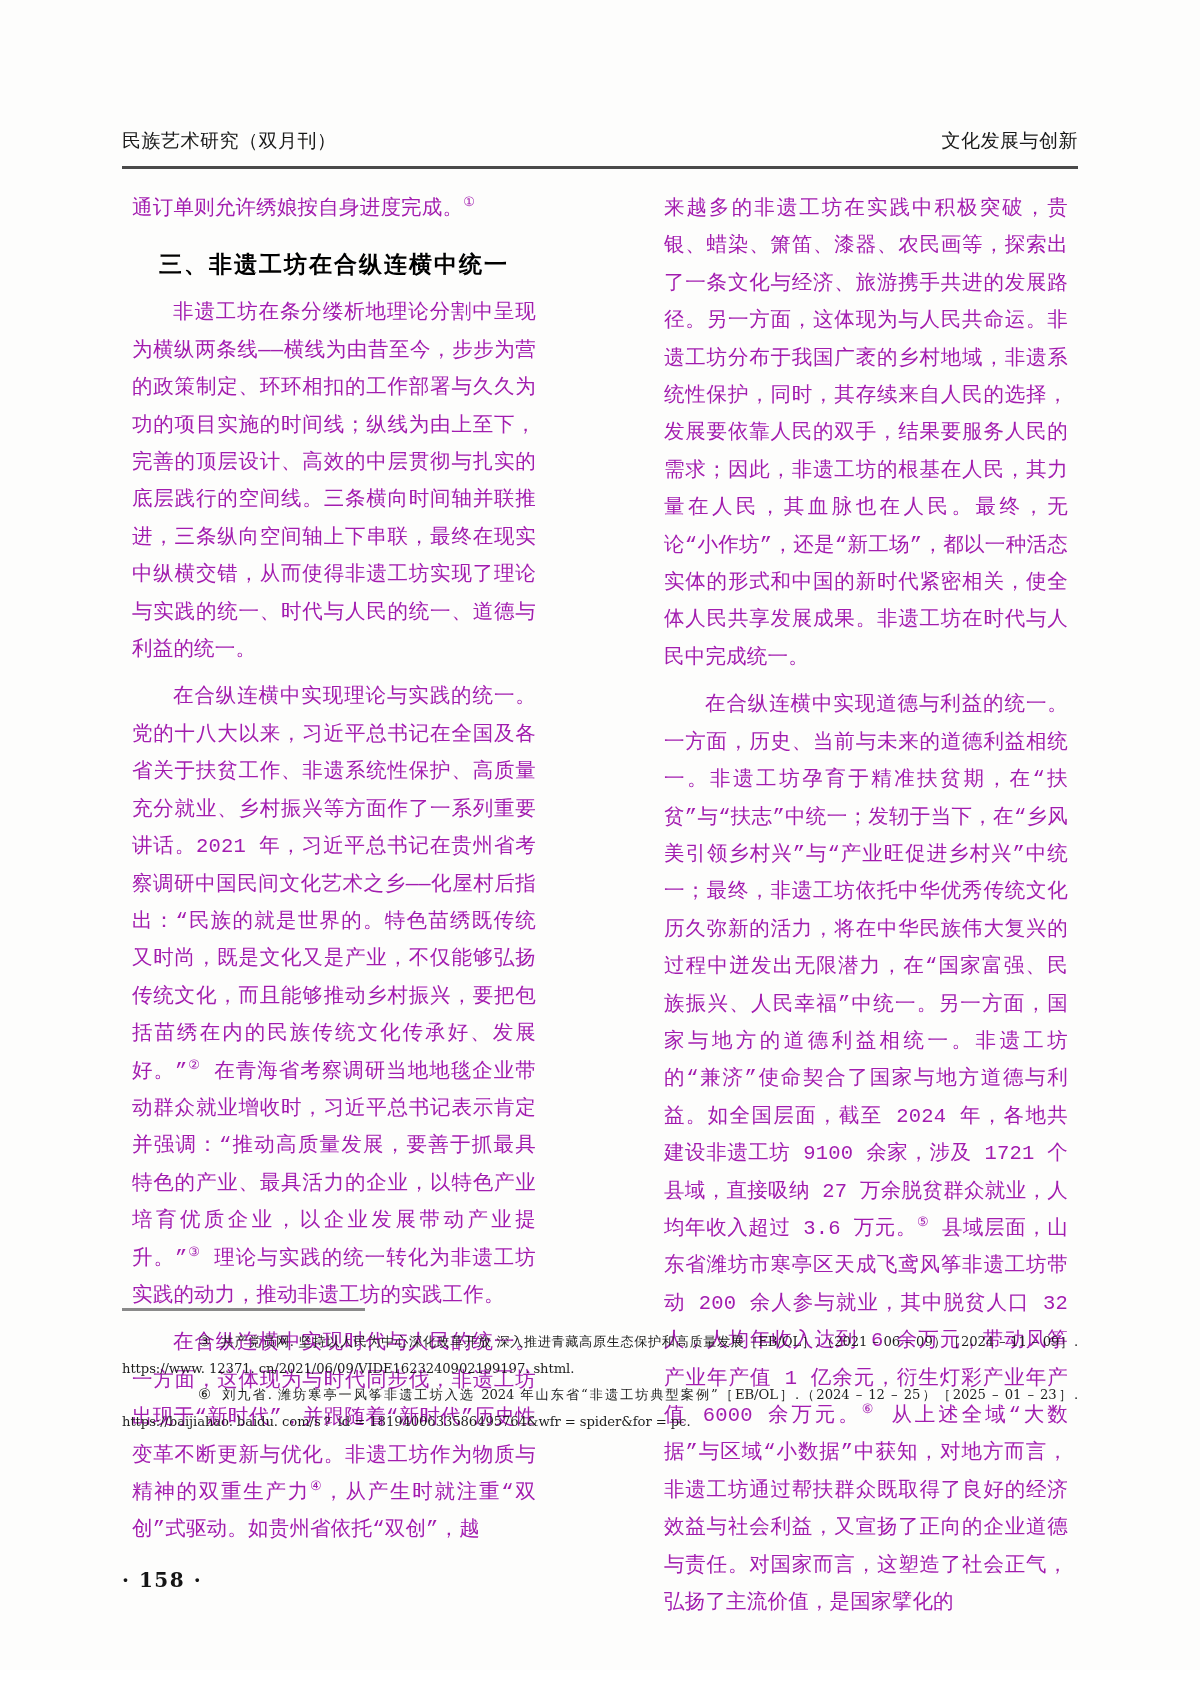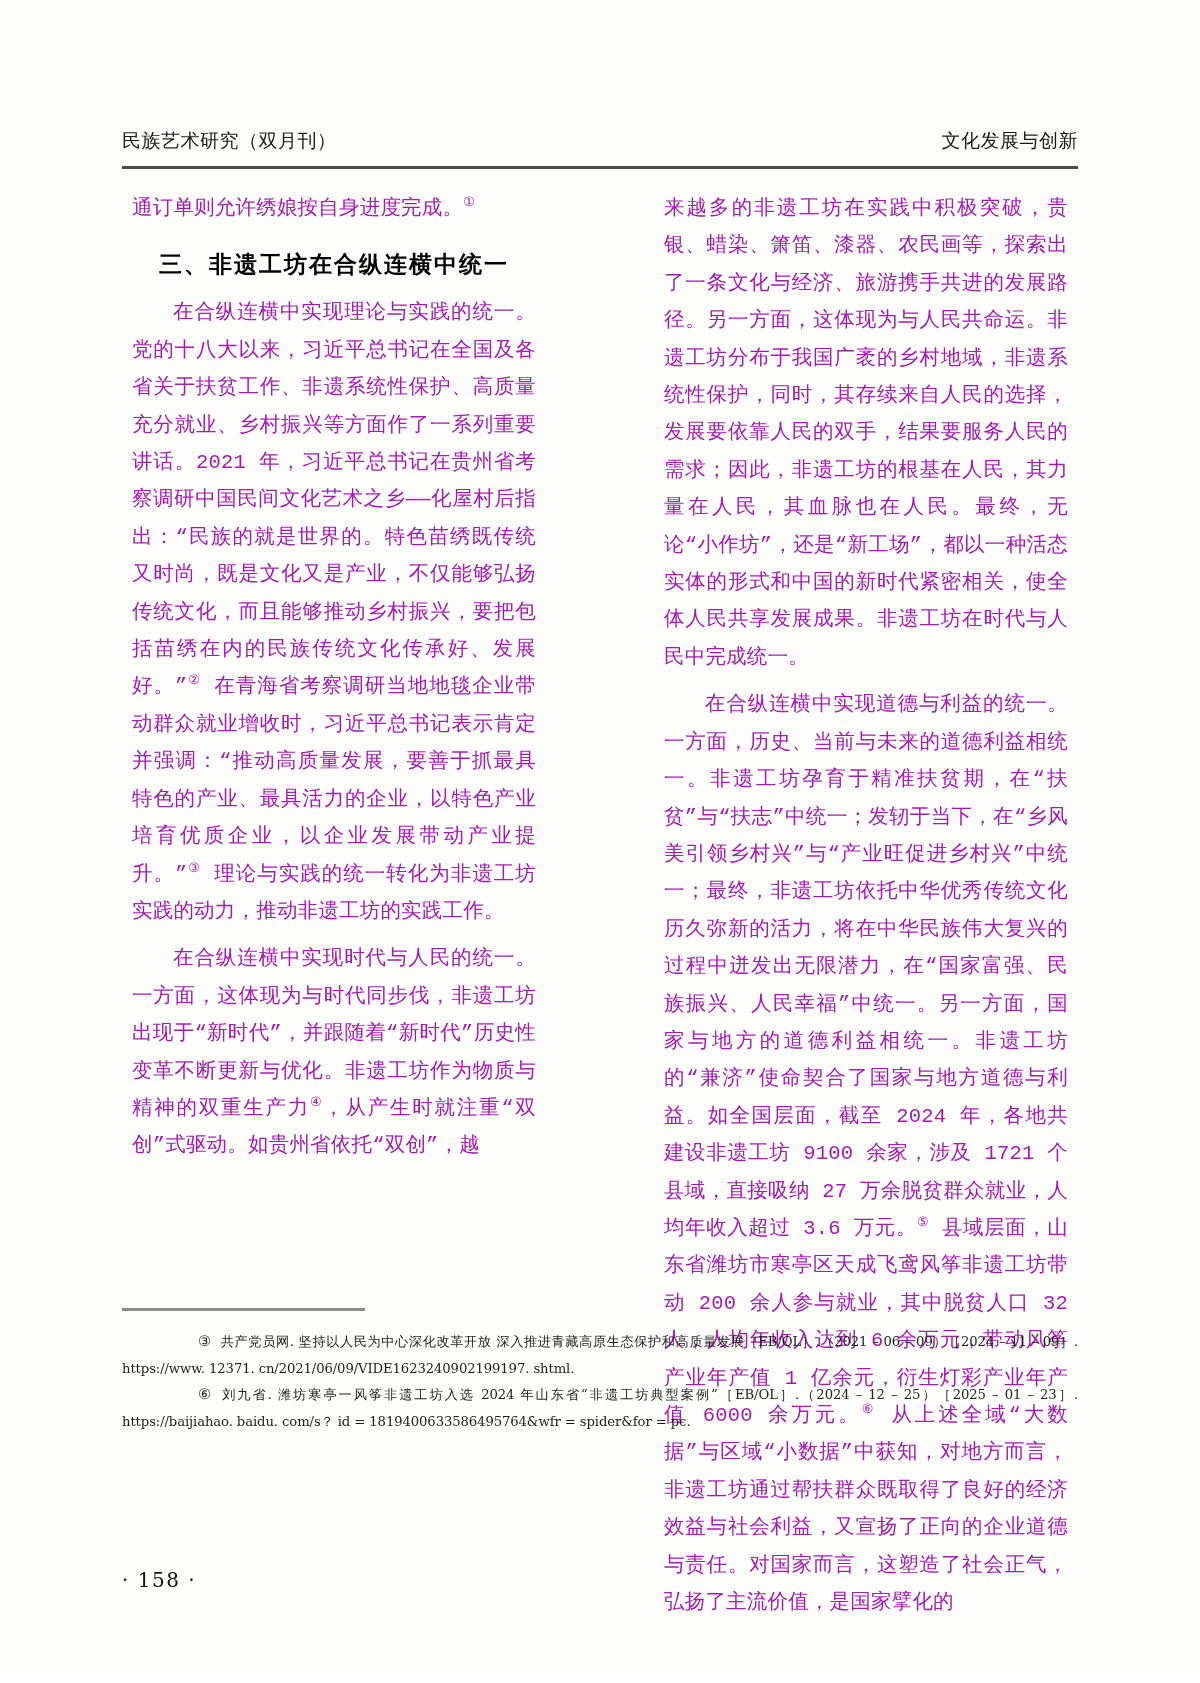--- a/index.html
+++ b/index.html
@@ -120,40 +120,42 @@
   }
   
   .folio {
     position: absolute;
     left: 122px;
     top: 1568px;
     width: 300px;
     font-size: 20px;
     letter-spacing: 1.5px;
     color: #151515;
+    font-weight: bold;
   }
 </style>
 </head>
 <body>
 
 <div class="page">
 
   <div class="running-head">
     <span>民族艺术研究（双月刊）</span>
     <span>文化发展与创新</span>
   </div>
   <div class="rule-head"></div>
 
   <div class="columns">
 
     <div class="col">
       <p class="noindent"><span>通订单则允许绣娘按自身进度完成。</span><sup class="fn">①</sup></p>
 
       <h2 class="section-title">三、非遗工坊在合纵连横中统一</h2>
 
+      <p><span>非遗工坊在条分缕析地理论分割中呈现为横纵两条线——横线为由昔至今，步步为营的政策制定、环环相扣的工作部署与久久为功的项目实施的时间线；纵线为由上至下，完善的顶层设计、高效的中层贯彻与扎实的底层践行的空间线。三条横向时间轴并联推进，三条纵向空间轴上下串联，最终在现实中纵横交错，从而使得非遗工坊实现了理论与实践的统一、时代与人民的统一、道德与利益的统一。</span></p>
 
       <p><span>在合纵连横中实现理论与实践的统一。党的十八大以来，习近平总书记在全国及各省关于扶贫工作、非遗系统性保护、高质量充分就业、乡村振兴等方面作了一系列重要讲话。2021 年，习近平总书记在贵州省考察调研中国民间文化艺术之乡——化屋村后指出：“民族的就是世界的。特色苗绣既传统又时尚，既是文化又是产业，不仅能够弘扬传统文化，而且能够推动乡村振兴，要把包括苗绣在内的民族传统文化传承好、发展好。”</span><sup class="fn">②</sup><span> 在青海省考察调研当地地毯企业带动群众就业增收时，习近平总书记表示肯定并强调：“推动高质量发展，要善于抓最具特色的产业、最具活力的企业，以特色产业培育优质企业，以企业发展带动产业提升。”</span><sup class="fn">③</sup><span> 理论与实践的统一转化为非遗工坊实践的动力，推动非遗工坊的实践工作。</span></p>
 
       <p><span>在合纵连横中实现时代与人民的统一。一方面，这体现为与时代同步伐，非遗工坊出现于“新时代”，并跟随着“新时代”历史性变革不断更新与优化。非遗工坊作为物质与精神的双重生产力</span><sup class="fn">④</sup><span>，从产生时就注重“双创”式驱动。如贵州省依托“双创”，越</span></p>
     </div>
 
     <div class="col">
       <p class="noindent"><span>来越多的非遗工坊在实践中积极突破，贵银、蜡染、箫笛、漆器、农民画等，探索出了一条文化与经济、旅游携手共进的发展路径。另一方面，这体现为与人民共命运。非遗工坊分布于我国广袤的乡村地域，非遗系统性保护，同时，其存续来自人民的选择，发展要依靠人民的双手，结果要服务人民的需求；因此，非遗工坊的根基在人民，其力量在人民，其血脉也在人民。最终，无论“小作坊”，还是“新工场”，都以一种活态实体的形式和中国的新时代紧密相关，使全体人民共享发展成果。非遗工坊在时代与人民中完成统一。</span></p>
 
       <p><span>在合纵连横中实现道德与利益的统一。一方面，历史、当前与未来的道德利益相统一。非遗工坊孕育于精准扶贫期，在“扶贫”与“扶志”中统一；发轫于当下，在“乡风美引领乡村兴”与“产业旺促进乡村兴”中统一；最终，非遗工坊依托中华优秀传统文化历久弥新的活力，将在中华民族伟大复兴的过程中迸发出无限潜力，在“国家富强、民族振兴、人民幸福”中统一。另一方面，国家与地方的道德利益相统一。非遗工坊的“兼济”使命契合了国家与地方道德与利益。如全国层面，截至 2024 年，各地共建设非遗工坊 9100 余家，涉及 1721 个县域，直接吸纳 27 万余脱贫群众就业，人均年收入超过 3.6 万元。</span><sup class="fn">⑤</sup><span> 县域层面，山东省潍坊市寒亭区天成飞鸢风筝非遗工坊带动 200 余人参与就业，其中脱贫人口 32 人，人均年收入达到 6 余万元，带动风筝产业年产值 1 亿余元，衍生灯彩产业年产值 6000 余万元。</span><sup class="fn">⑥</sup><span> 从上述全域“大数据”与区域“小数据”中获知，对地方而言，非遗工坊通过帮扶群众既取得了良好的经济效益与社会利益，又宣扬了正向的企业道德与责任。对国家而言，这塑造了社会正气，弘扬了主流价值，是国家擘化的</span></p>

